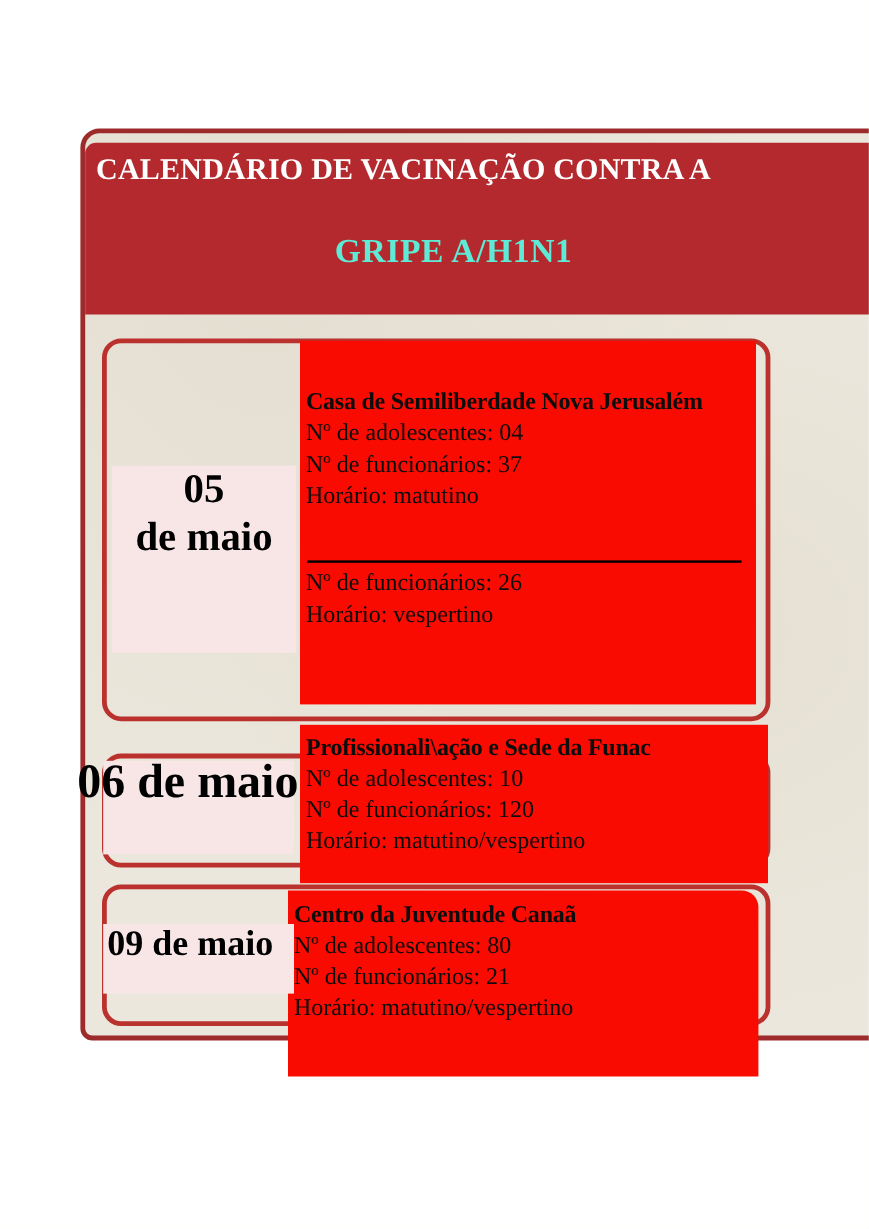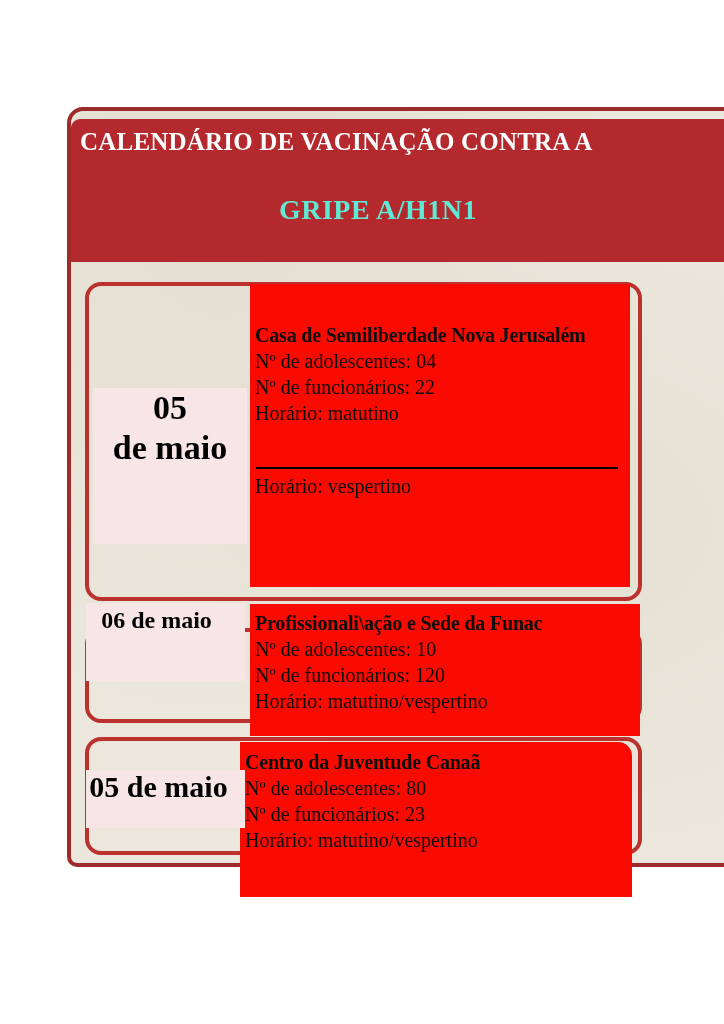--- a/index.html
+++ b/index.html
@@ -97,21 +97,21 @@
   .pink {
     position: absolute;
     background: #f8e6e7;
     color: #000000;
     font-weight: bold;
     display: flex;
     flex-direction: column;
     align-items: center;
   }
   .pink1 { left: 22px; top: 277px; width: 154px; height: 156px; font-size: 34px; line-height: 40px; }
-  .pink2 { left: 15px; top: 492px; width: 159px; height: 78px;  font-size: 24px; line-height: 34px; padding-right: 18px; box-sizing: border-box; }
+  .pink2 { left: 15px; top: 523px; width: 159px; height: 78px;  font-size: 40px; line-height: 34px; padding-right: 18px; box-sizing: border-box; }
   .pink3 { left: 15px; top: 659px; width: 159px; height: 58px;  font-size: 30px; line-height: 34px; padding-right: 14px; box-sizing: border-box; }
   .date-line { text-align: center; white-space: nowrap; }
 </style>
 </head>
 <body>
 
 <div class="page">
   <div class="card">
 
     <div class="header">
@@ -120,54 +120,55 @@
     </div>
 
     <div class="rect rect1"></div>
     <div class="rect rect2"></div>
     <div class="rect rect3"></div>
 
     <div class="red red1">
       <div class="entry">
         <div class="loc">Casa de Semiliberdade Nova Jerusalém</div>
         <div class="ln">Nº de adolescentes: 04</div>
-        <div class="ln">Nº de funcionários: 22</div>
+        <div class="ln">Nº de funcionários: 37</div>
         <div class="ln">Horário: matutino</div>
       </div>
       <div class="divider"></div>
       <div class="entry">
+        <div class="ln">Nº de funcionários: 26</div>
         <div class="ln">Horário: vespertino</div>
       </div>
     </div>
 
     <div class="red red2">
       <div class="entry">
         <div class="loc">Profissionali\ação e Sede da Funac</div>
         <div class="ln">Nº de adolescentes: 10</div>
         <div class="ln">Nº de funcionários: 120</div>
         <div class="ln">Horário: matutino/vespertino</div>
       </div>
     </div>
 
     <div class="red red3">
       <div class="entry">
         <div class="loc">Centro da Juventude Canaã</div>
         <div class="ln">Nº de adolescentes: 80</div>
-        <div class="ln">Nº de funcionários: 23</div>
+        <div class="ln">Nº de funcionários: 21</div>
         <div class="ln">Horário: matutino/vespertino</div>
       </div>
     </div>
 
     <div class="pink pink1">
       <div class="date-line">05</div>
       <div class="date-line">de maio</div>
     </div>
 
     <div class="pink pink2">
       <div class="date-line">06 de maio</div>
     </div>
 
     <div class="pink pink3">
-      <div class="date-line">05 de maio</div>
+      <div class="date-line">09 de maio</div>
     </div>
 
   </div>
 </div>
 
 </body></html>

